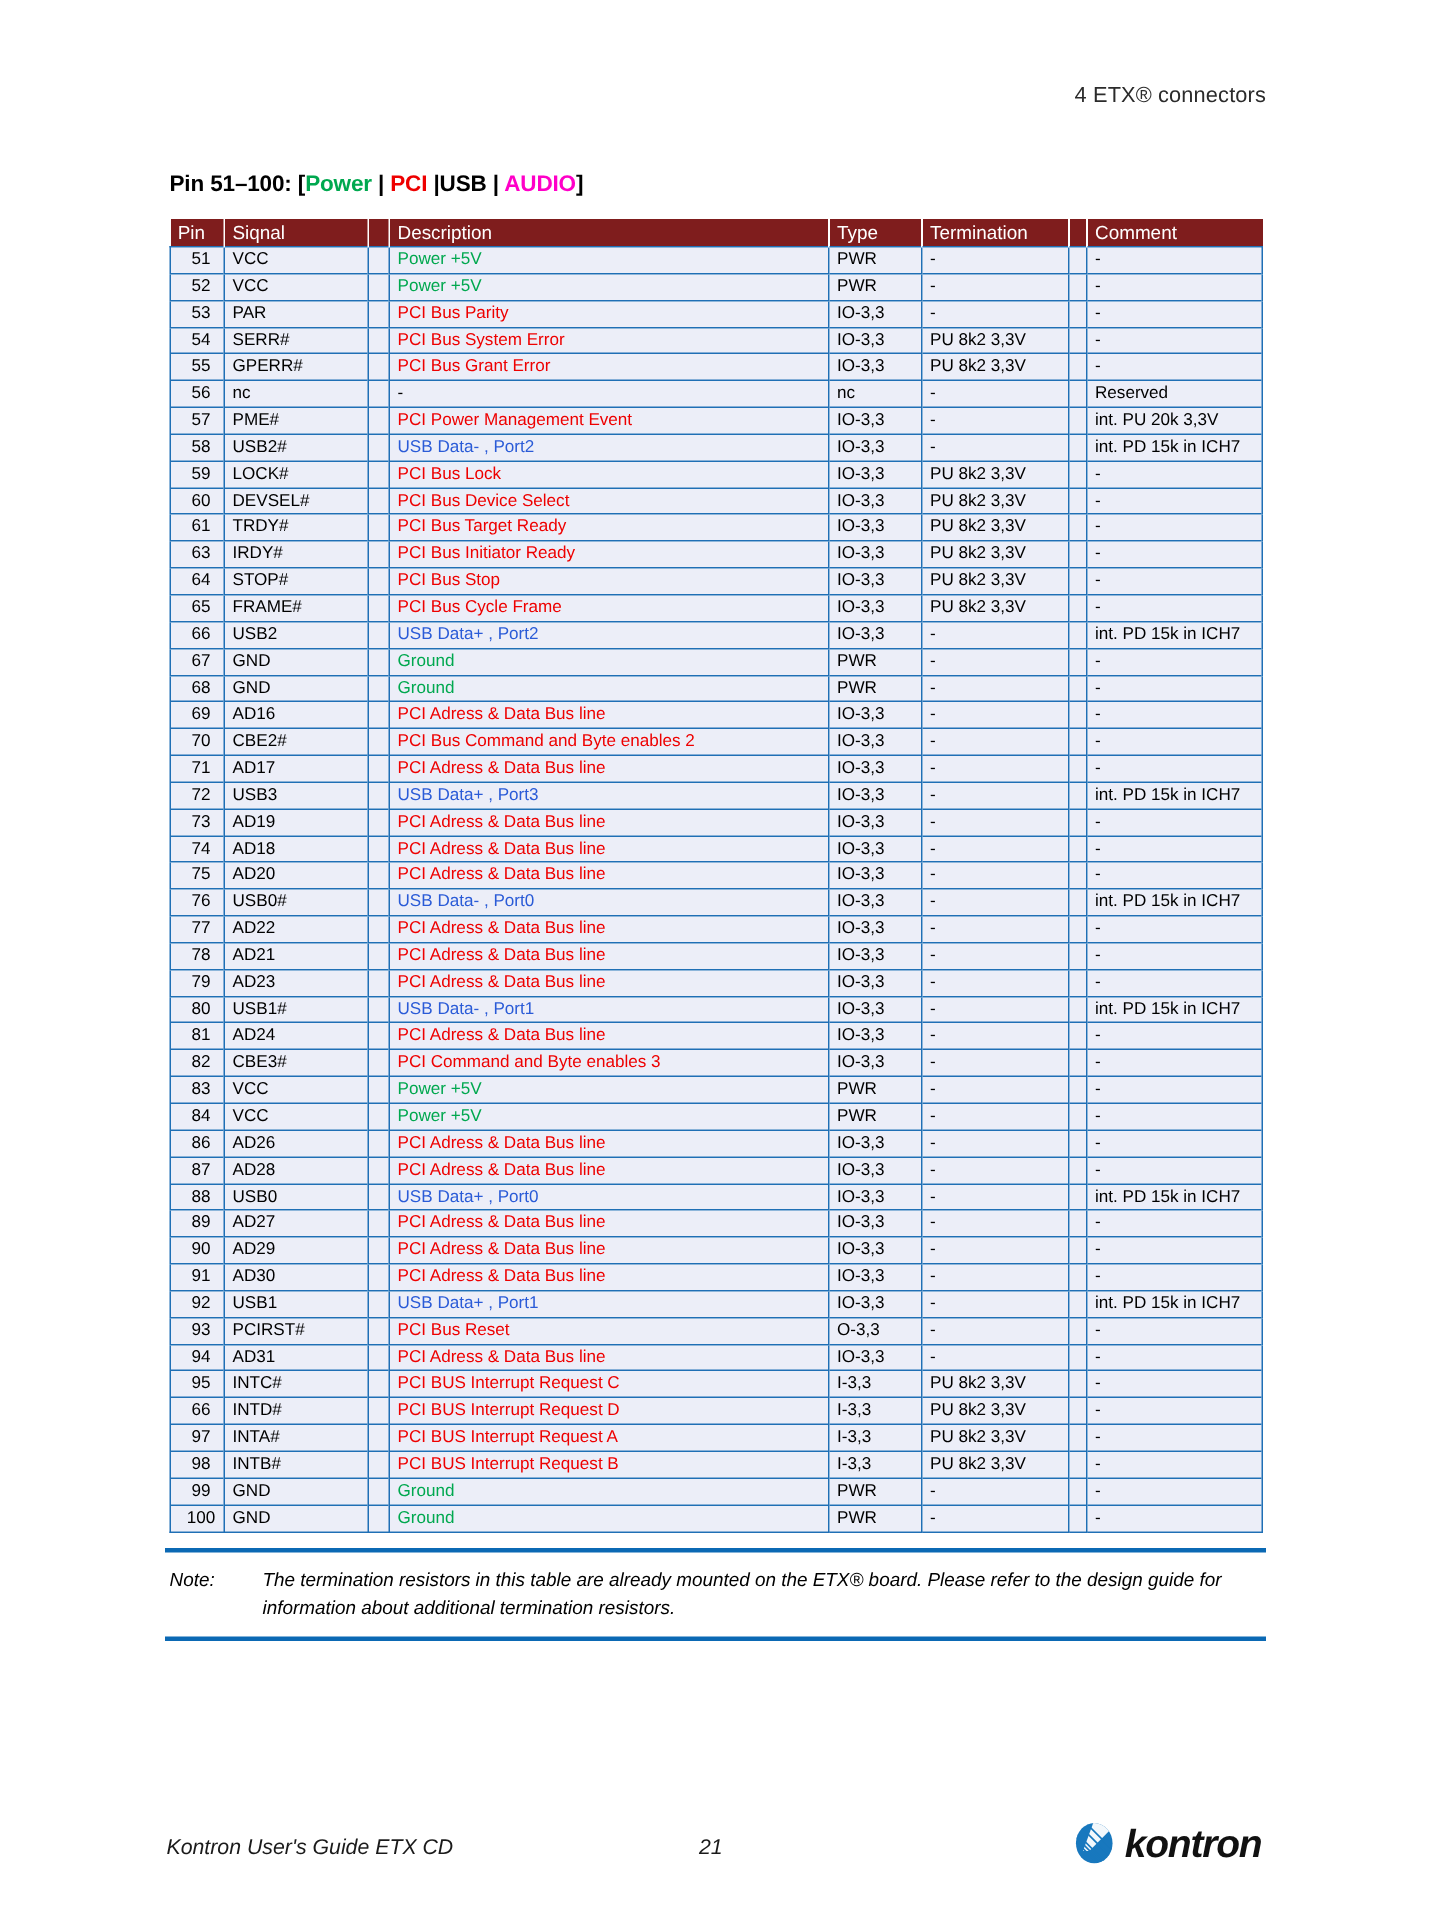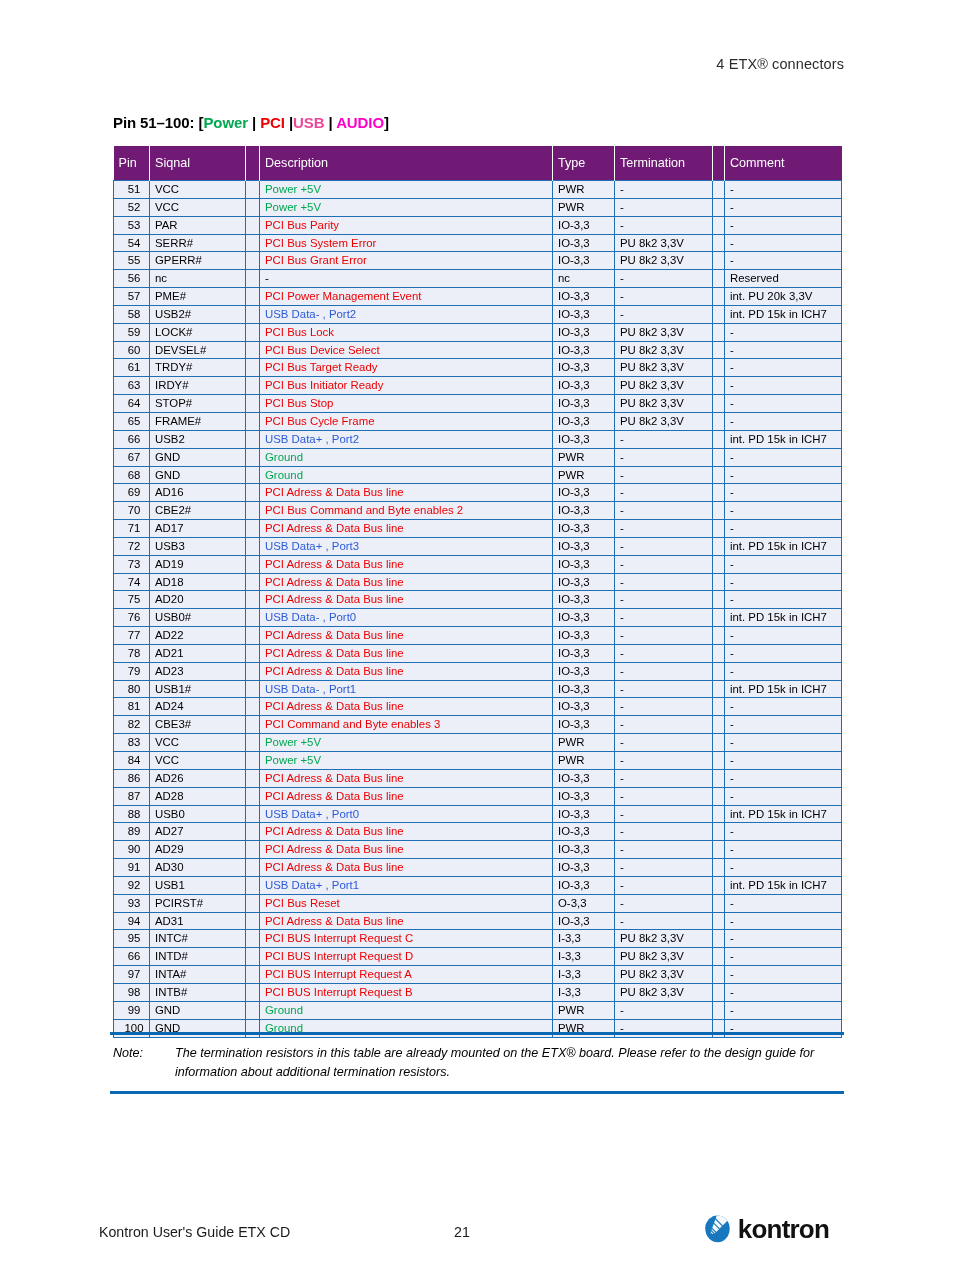--- a/index.html
+++ b/index.html
@@ -37,21 +37,21 @@
     font-weight: bold;
     white-space: nowrap;
     letter-spacing: -0.1px;
   }
   .section-title .legend-sep {
     color: #000000;
     font-weight: bold;
   }
   .tok-power  { color: #00a84f; }
   .tok-pci    { color: #ee0000; }
-  .tok-usb    { color: #ec4899; }
+  .tok-usb    { color: #000000; }
   .tok-audio  { color: #ff00c8; margin-top: 16px; }
 
   
   .pin-table-wrap {
     position: absolute;
     top: 146px;
     left: 113px;
     width: 728px;
   }
   table.pin-table {
@@ -65,26 +65,26 @@
     padding: 0 0 0 5px;
     height: 16.85px;
     line-height: 16.85px;
     vertical-align: middle;
     white-space: nowrap;
     overflow: hidden;
     border-left: 1px solid #1f6fb5;
     border-right: 1px solid #1f6fb5;
   }
   table.pin-table thead th {
-    background: #701a75;
+    background: #7f1d1d;
     color: #ffffff;
     font-weight: normal;
     text-align: left;
     font-size: 12.6px;
-    height: 34px;
+    height: 18px;
     line-height: 18px;
     border-left: 1px solid #ffffff;
     border-right: 1px solid #ffffff;
   }
   table.pin-table thead th.first { border-left: none; }
   table.pin-table thead th.last  { border-right: none; }
 
   table.pin-table tbody td {
     background: #eceef8;
     border-top: 1px solid #1f6fb5;
@@ -142,24 +142,25 @@
   }
   .note-label {
     width: 62px;
     flex: 0 0 62px;
   }
   .note-text { flex: 1; }
 
   
   .page-footer {
     position: absolute;
-    left: 99px;
+    left: 111px;
     top: 1218px;
     width: 730px;
     height: 40px;
+    font-style: italic;
   }
   .footer-doc {
     position: absolute;
     left: 0;
     top: 6px;
     font-size: 14.2px;
     color: #1a1a1a;
     white-space: nowrap;
   }
   .footer-page {

